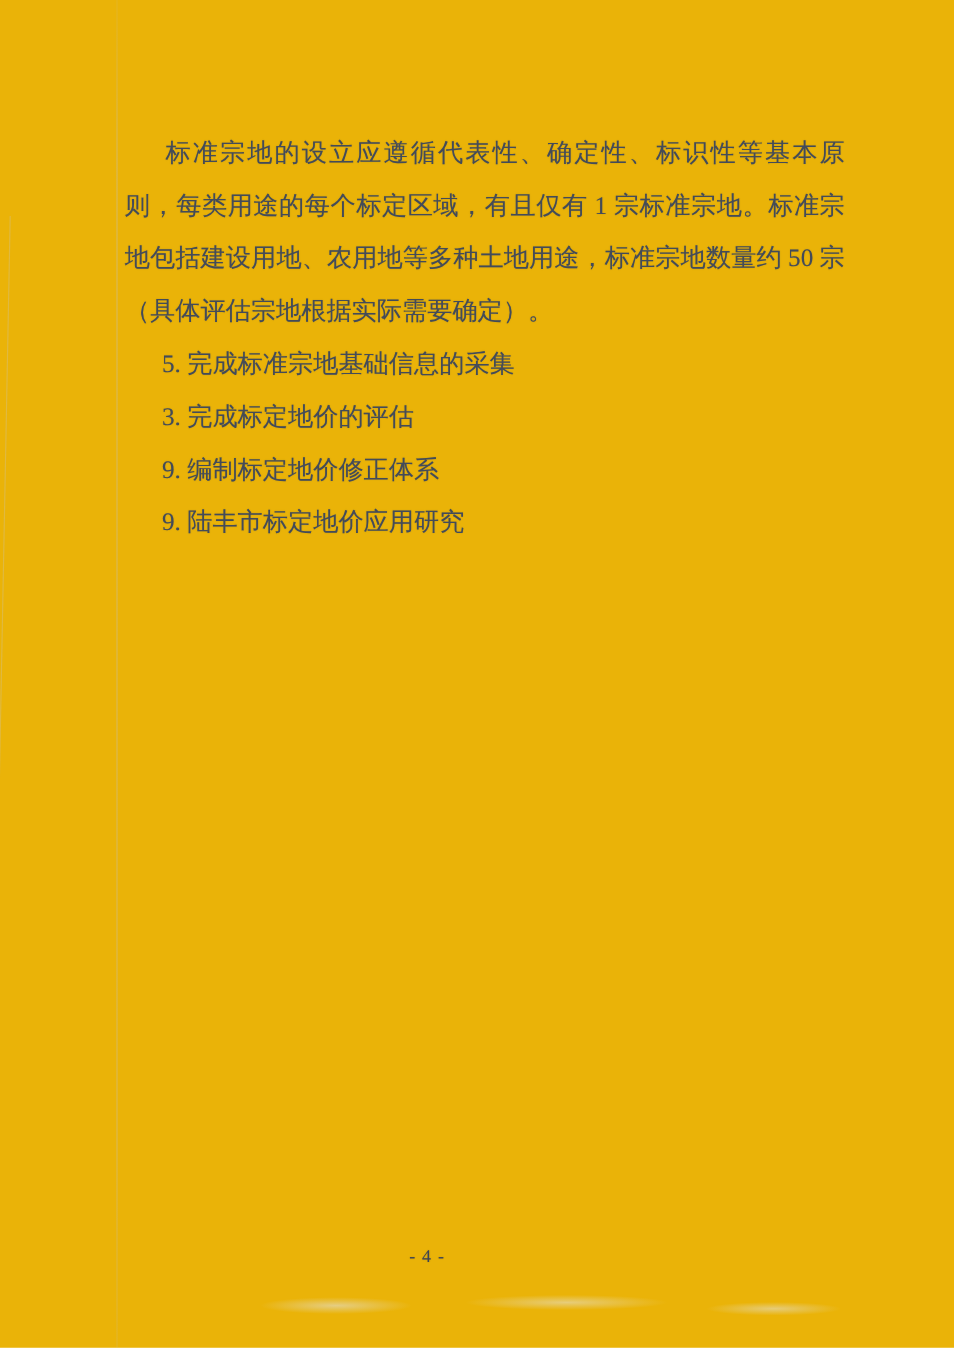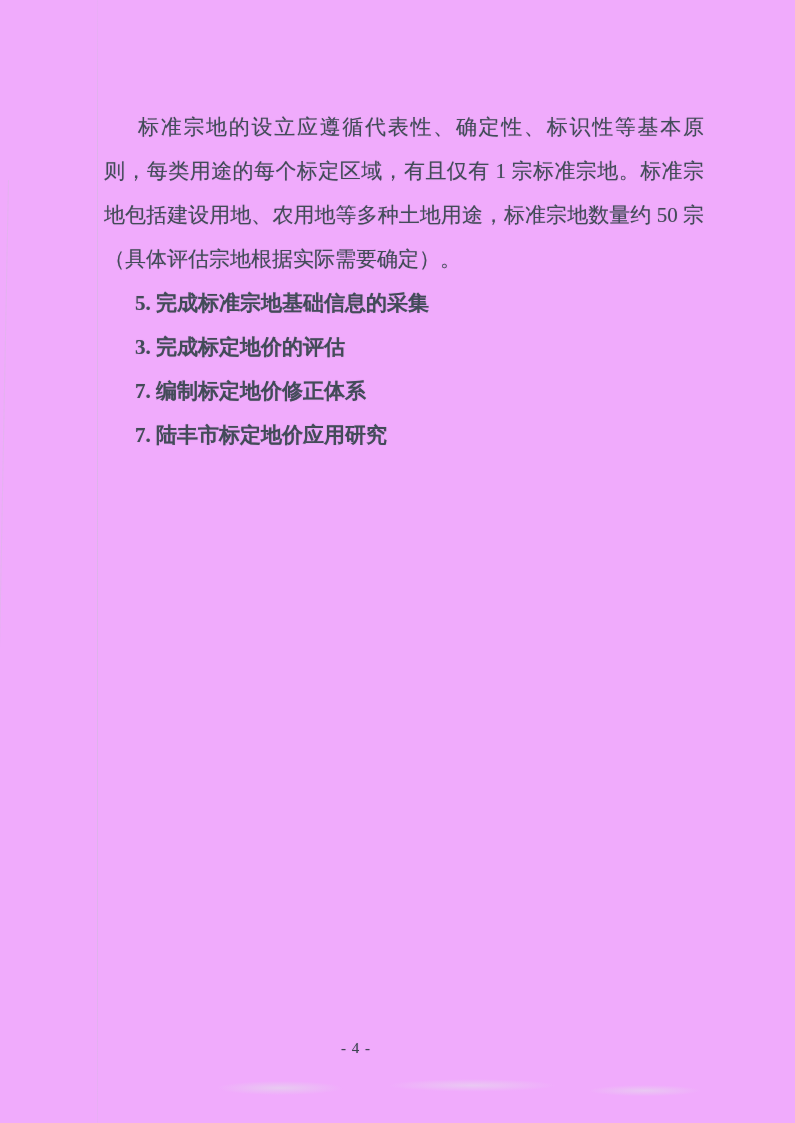--- a/index.html
+++ b/index.html
@@ -7,21 +7,21 @@
     width: 795px;
     height: 1123px;
     position: relative;
     overflow: hidden;
     background: #ffffff;
     font-family: "Liberation Serif", "DejaVu Serif", serif;
   }
   .page {
     position: absolute;
     inset: 0;
-    background: #f0abfc;
+    background: #eab308;
   }
   
   .crease-line {
     position: absolute;
     left: 97px;
     top: 0;
     width: 1px;
     height: 1123px;
     background: linear-gradient(
       to bottom,
@@ -65,21 +65,21 @@
   }
   .para {
     margin: 0;
     text-indent: 34px;
     text-align: justify;
     text-justify: inter-character;
   }
   .heading {
     margin: 0;
     font-size: 21px;
-    font-weight: bold;
+    font-weight: normal;
     line-height: 44px;
     text-indent: 31px;
     white-space: nowrap;
   }
   .page-number {
     position: absolute;
     top: 1038px;
     left: 0;
     width: 712px;
     text-align: center;
@@ -101,21 +101,21 @@
 
   <main class="doc-body">
     <p class="para">标准宗地的设立应遵循代表性、确定性、标识性等基本原则，每类用途的每个标定区域，有且仅有 1 宗标准宗地。标准宗地包括建设用地、农用地等多种土地用途，标准宗地数量约 50 宗（具体评估宗地根据实际需要确定）。</p>
 
     <h2 class="heading">5. 完成标准宗地基础信息的采集</h2>
 
 
     <h2 class="heading">3. 完成标定地价的评估</h2>
 
 
-    <h2 class="heading">7. 编制标定地价修正体系</h2>
+    <h2 class="heading">9. 编制标定地价修正体系</h2>
 
 
-    <h2 class="heading">7. 陆丰市标定地价应用研究</h2>
+    <h2 class="heading">9. 陆丰市标定地价应用研究</h2>
 
   </main>
 
   <footer class="page-number">- 4 -</footer>
 </div>
 
 </body></html>

